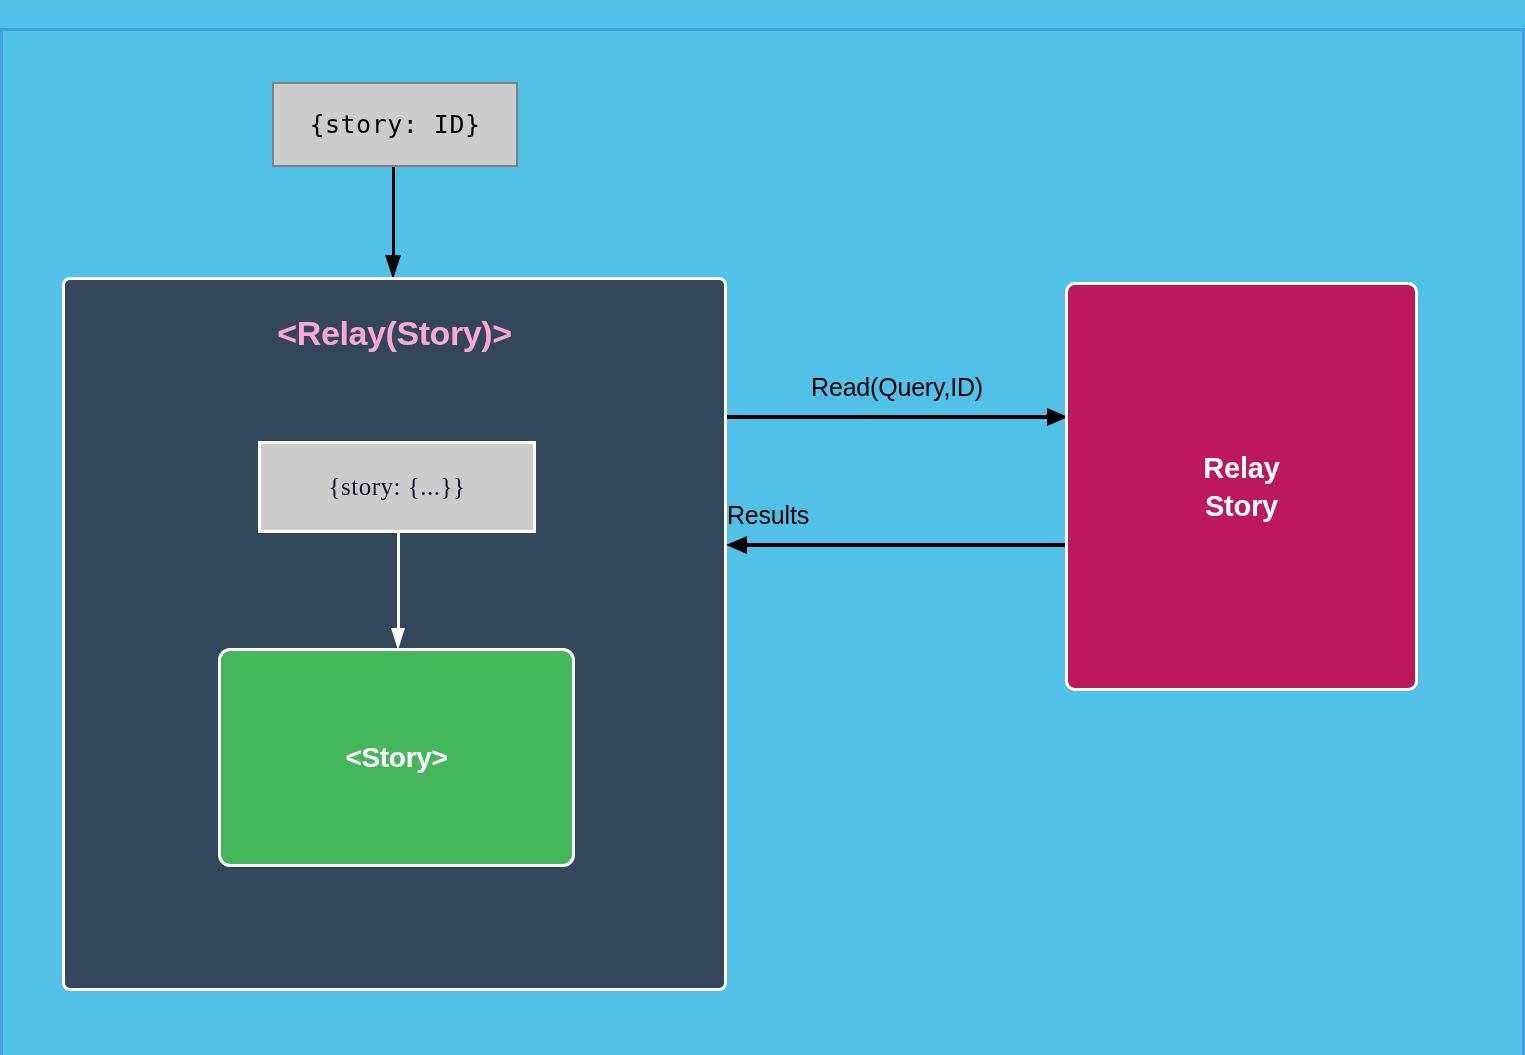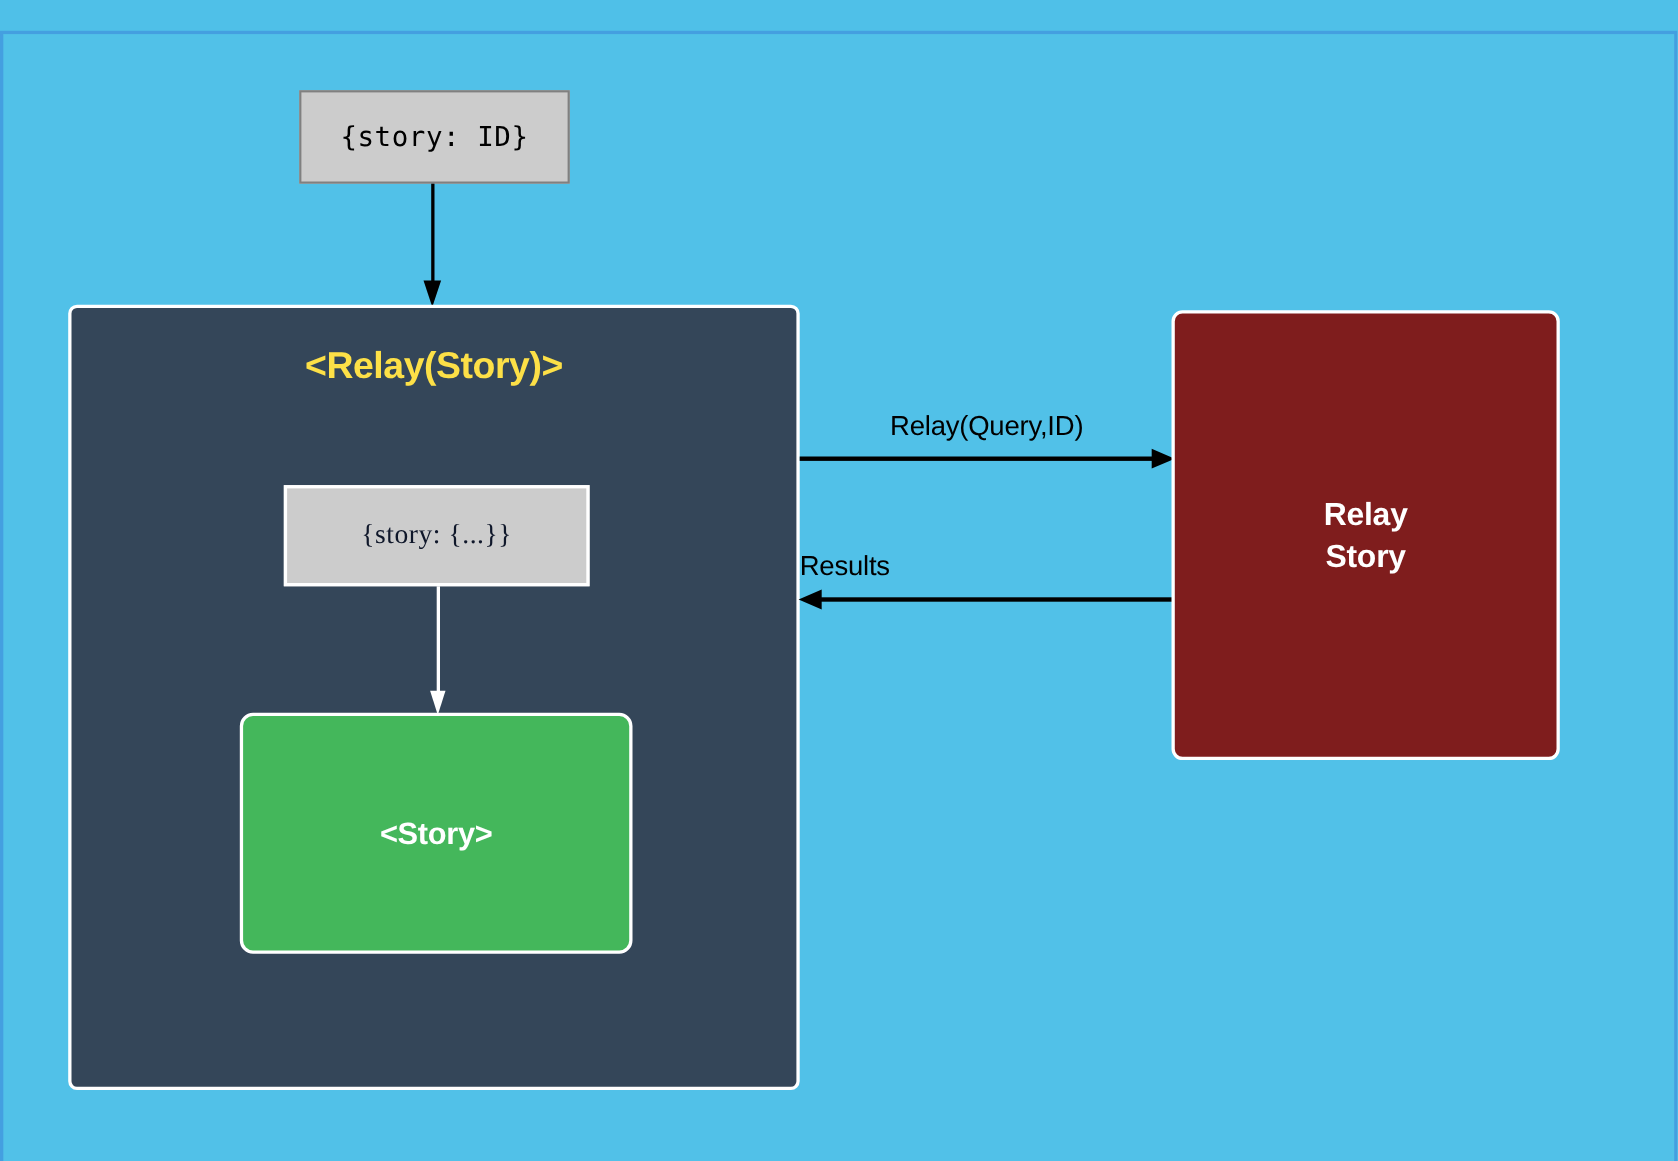--- a/index.html
+++ b/index.html
@@ -79,21 +79,21 @@
     border: 3px solid #ffffff;
     border-radius: 8px;
     box-sizing: border-box;
   }
   .relay-title {
     position: absolute;
     left: 0;
     right: 0;
     top: 34px;
     text-align: center;
-    color: #fde047;
+    color: #f9a8d4;
     font-size: 34px;
     font-weight: bold;
     letter-spacing: -0.4px;
   }
 
   
   .props-box-inner {
     position: absolute;
     left: 193px;
     top: 161px;
@@ -163,21 +163,21 @@
     letter-spacing: -0.3px;
   }
 
   
   .relay-store {
     position: absolute;
     left: 1062px;
     top: 251px;
     width: 353px;
     height: 409px;
-    background: #7f1d1d;
+    background: #be185d;
     border: 3px solid #ffffff;
     border-radius: 10px;
     box-sizing: border-box;
   }
   .relay-store .label {
     position: absolute;
     left: 0;
     right: 0;
     top: 164px;
     text-align: center;
@@ -286,21 +286,21 @@
     <div class="arrow-down-inner">
       <div class="shaft"></div>
       <div class="head"></div>
     </div>
 
     <div class="story-box">
       <span class="label">&lt;Story&gt;</span>
     </div>
   </div>
 
-  <div class="label-read">Relay(Query,ID)</div>
+  <div class="label-read">Read(Query,ID)</div>
   <div class="edge-read">
     <div class="shaft"></div>
     <div class="head"></div>
   </div>
 
   <div class="label-results">Results</div>
   <div class="edge-results">
     <div class="shaft"></div>
     <div class="head"></div>
   </div>

